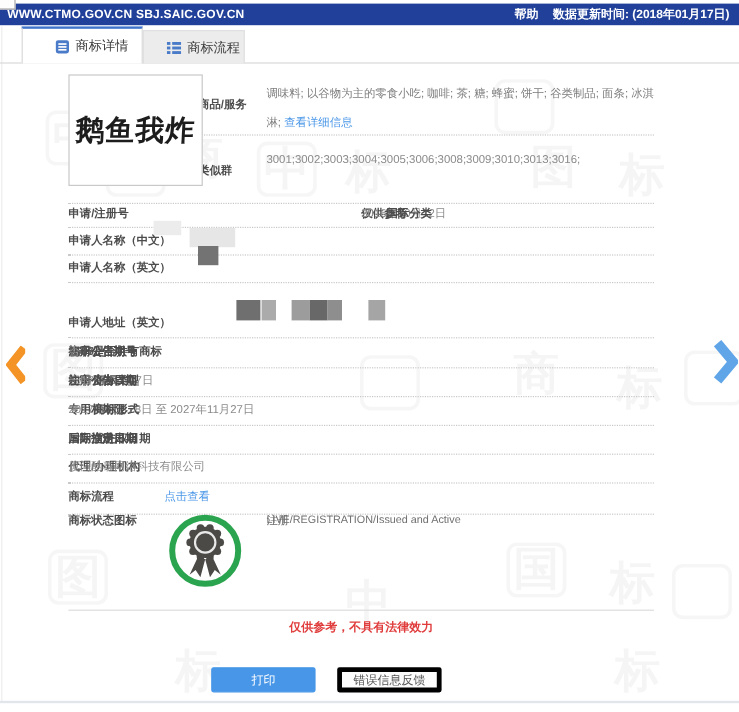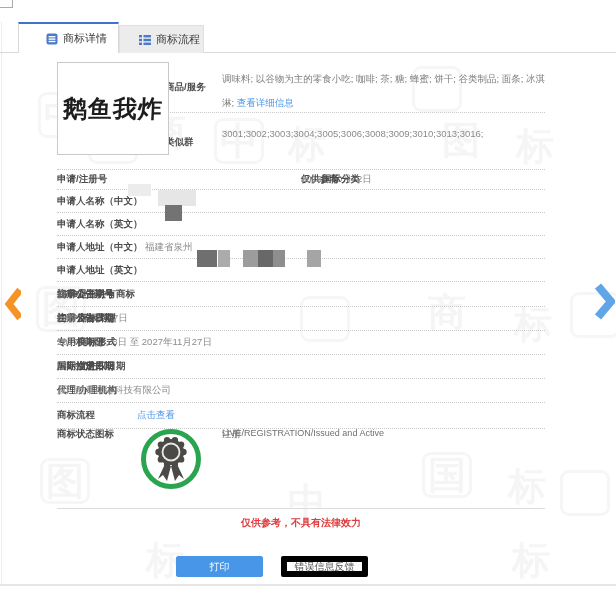--- a/index.html
+++ b/index.html
@@ -61,29 +61,36 @@
   .status-line1{left:165px;top:14px;font-size:9px;color:#6f6f6f;}
   .status-line2{left:165px;top:44px;font-size:9.5px;color:#6f6f6f;}
   .arrow{position:absolute;z-index:4;cursor:pointer;display:block;}
   .arrow-left{left:5px;top:288px;}
   .arrow-right{left:595px;top:283px;}
   .disclaimer{position:absolute;left:57px;top:516px;width:488px;text-align:center;
               color:#e03c3c;font-size:10px;font-weight:bold;z-index:1;}
   .btn{position:absolute;top:556px;width:87px;height:21px;font-size:10px;border-radius:2px;cursor:pointer;z-index:2;
        font-family:inherit;display:flex;align-items:center;justify-content:center;}
   .btn-print{left:176px;background:#4796e8;border:1px solid #4796e8;color:#fff;}
-  .btn-feedback{left:281px;background:#fcfcfc;border:6px solid #000000;color:#555;}
+  .btn-feedback{left:281px;background:#fcfcfc;border:4px solid #000000;color:#555;}
   .bottom-line{position:absolute;left:0;top:584px;width:616px;height:2px;background:#e2e6ea;}
   .page-border-left{position:absolute;left:1px;top:22px;height:562px;width:1px;background:#ededed;}
 </style>
 </head>
 <body>
 
 <div class="page">
 
+  <div class="topbar">
+    <span class="domains">WWW.CTMO.GOV.CN SBJ.SAIC.GOV.CN</span>
+    <span class="topbar-right">
+      <a>帮助</a>
+      <span>数据更新时间: (2018年01月17日)</span>
+    </span>
+  </div>
   <div class="corner-notch"></div>
   <div class="page-border-left"></div>
 
   <div class="tabbar">
     <div class="tab tab-active">
       <span class="tab-icon">
         <svg width="12" height="12" viewBox="0 0 12 12">
             <rect x="0.5" y="0.5" width="11" height="11" rx="2" fill="#4a7bc8"></rect>
             <rect x="2.6" y="3" width="6.8" height="1.4" fill="#fff"></rect>
             <rect x="2.6" y="5.4" width="6.8" height="1.4" fill="#fff"></rect>
@@ -152,24 +159,20 @@
   </div>
 
   <div class="row r3">
     <span class="lbl c1l">申请人名称（英文）</span>
   </div>
 
   <div class="row r2">
     <span class="lbl c1l">申请人名称（中文）</span>
   </div>
 
-  <div class="row r4">
-    <span class="lbl c1l">申请人地址（中文）</span>
-    <span class="val c1v" style="left:88px">福建省泉州</span>
-  </div>
 
   <div class="row r5">
     <span class="lbl c1l">申请人地址（英文）</span>
   </div>
 
   <div class="row r6">
     <span class="lbl c1l">初审公告期号</span>
     <span class="val c1v strong">1565</span>
     <span class="lbl c2l">注册公告期号</span>
     <span class="val c2v strong">1577</span>

